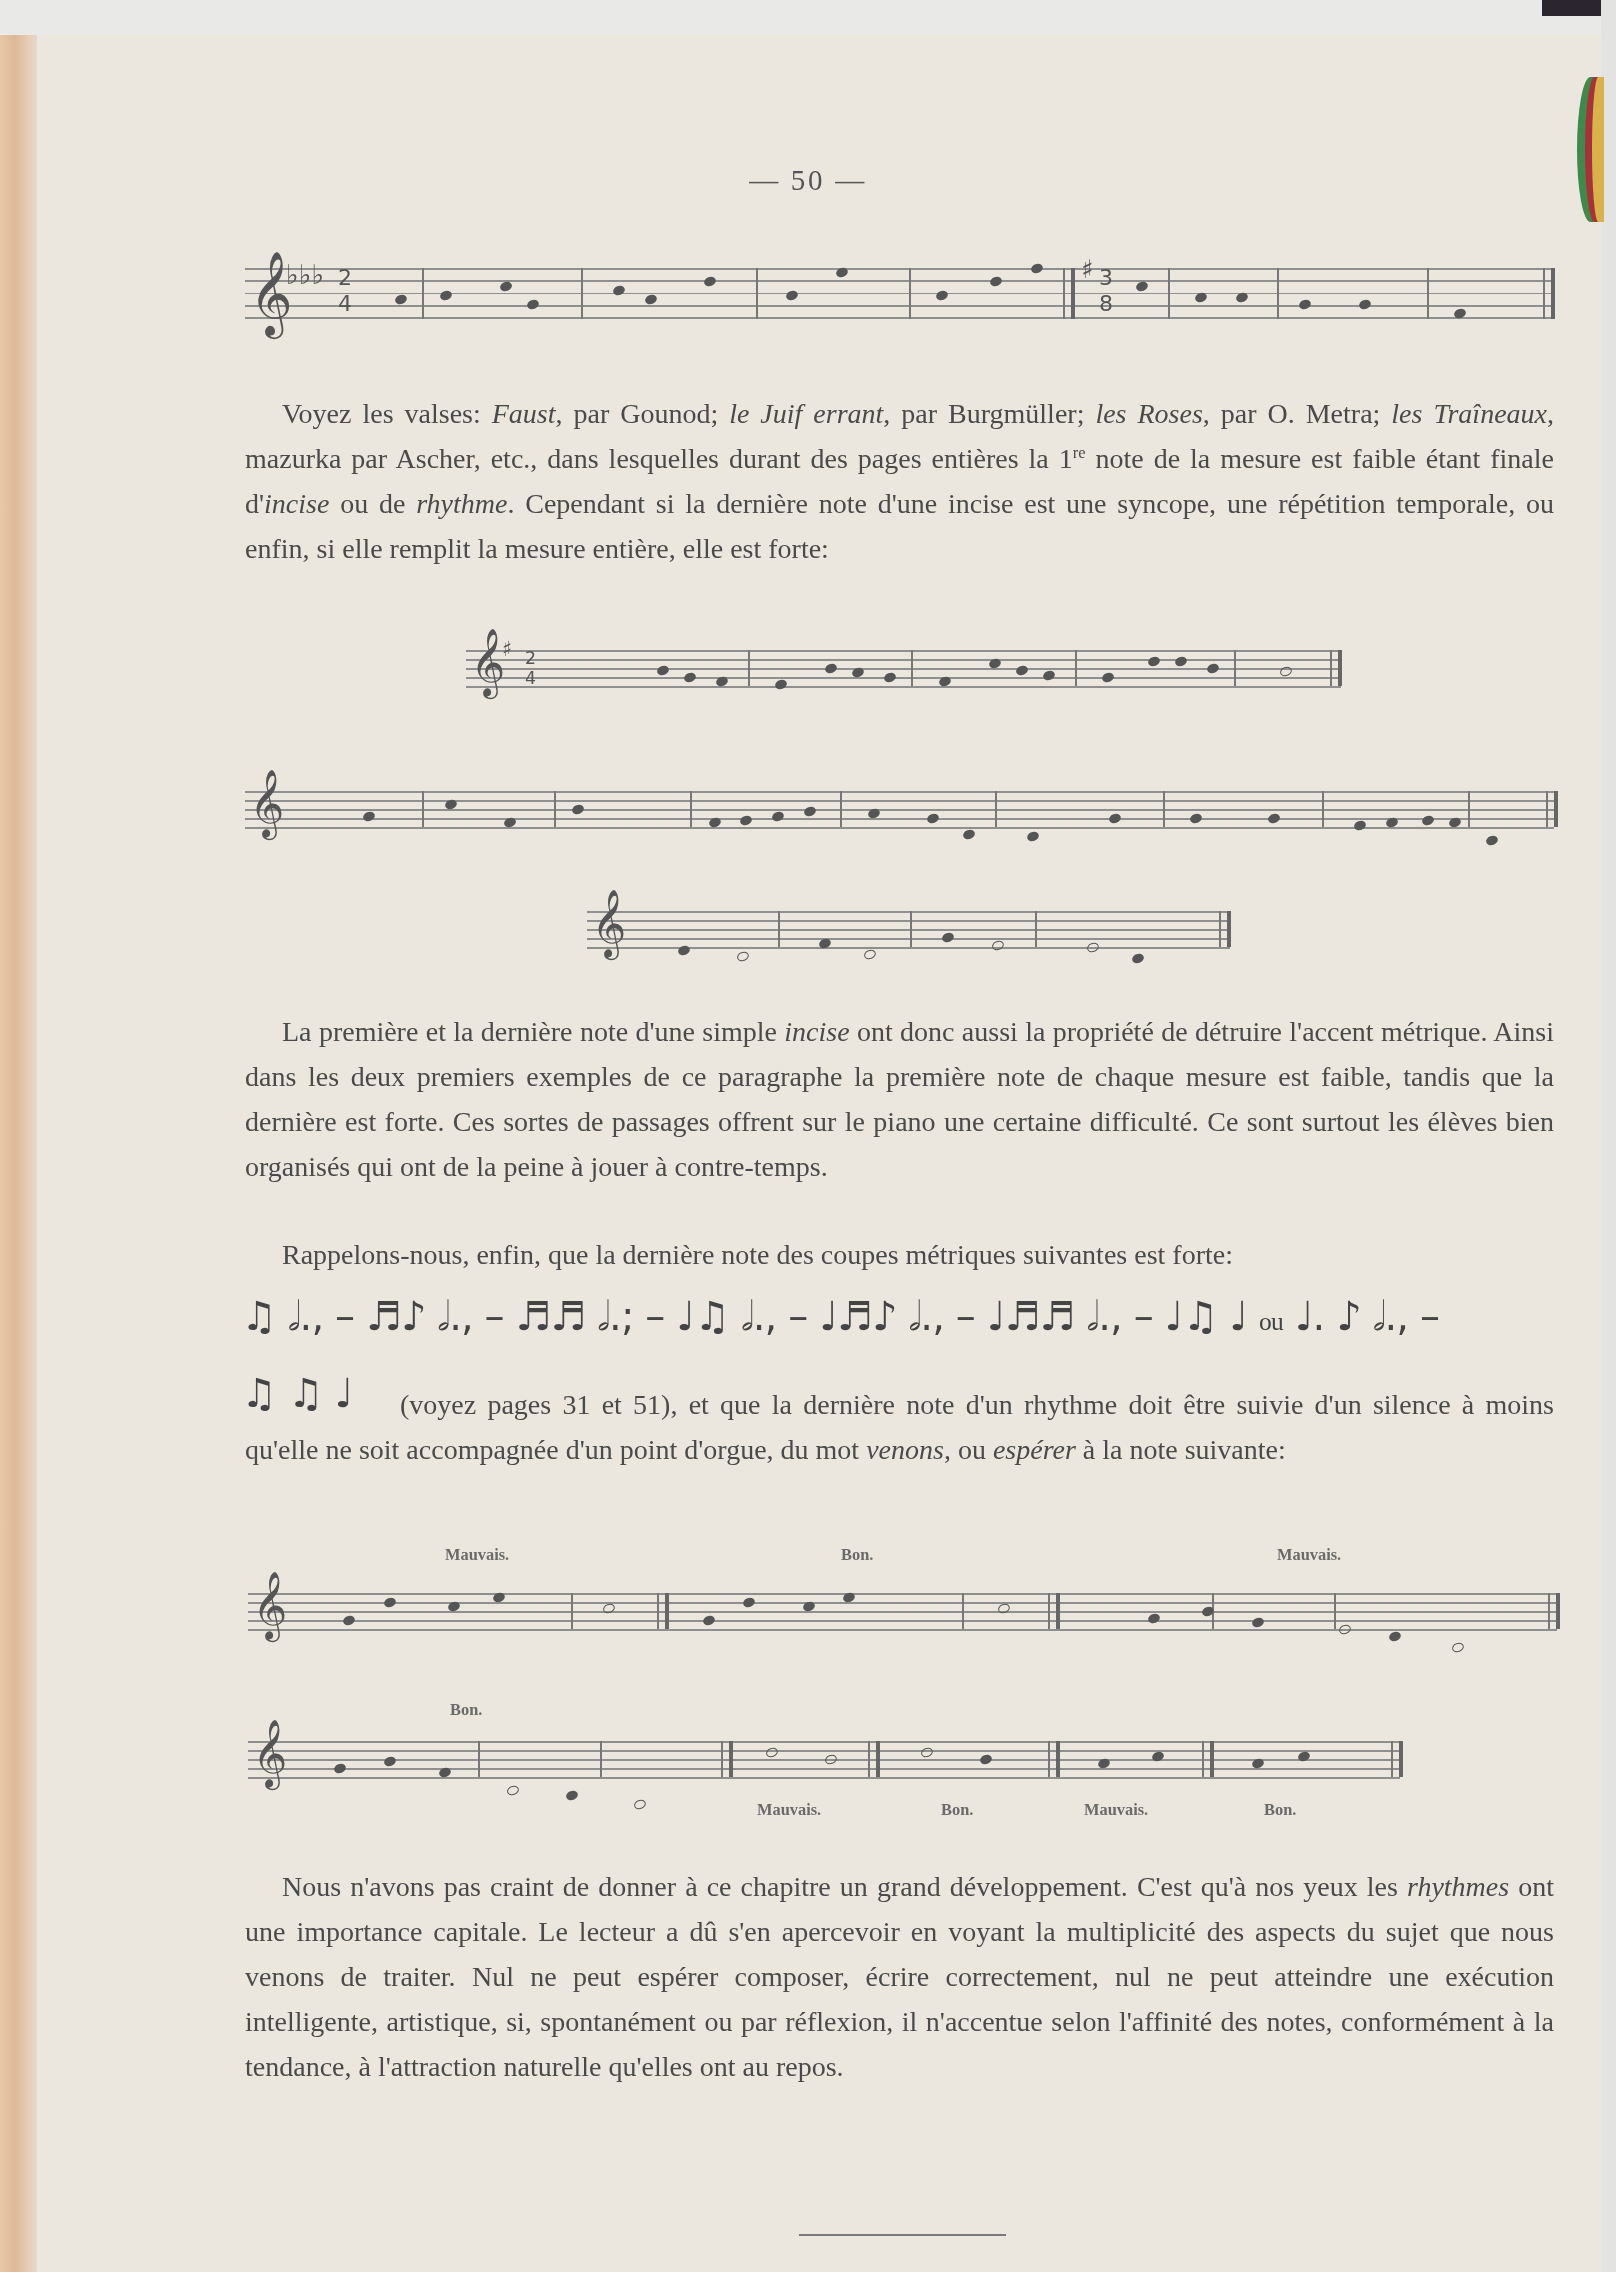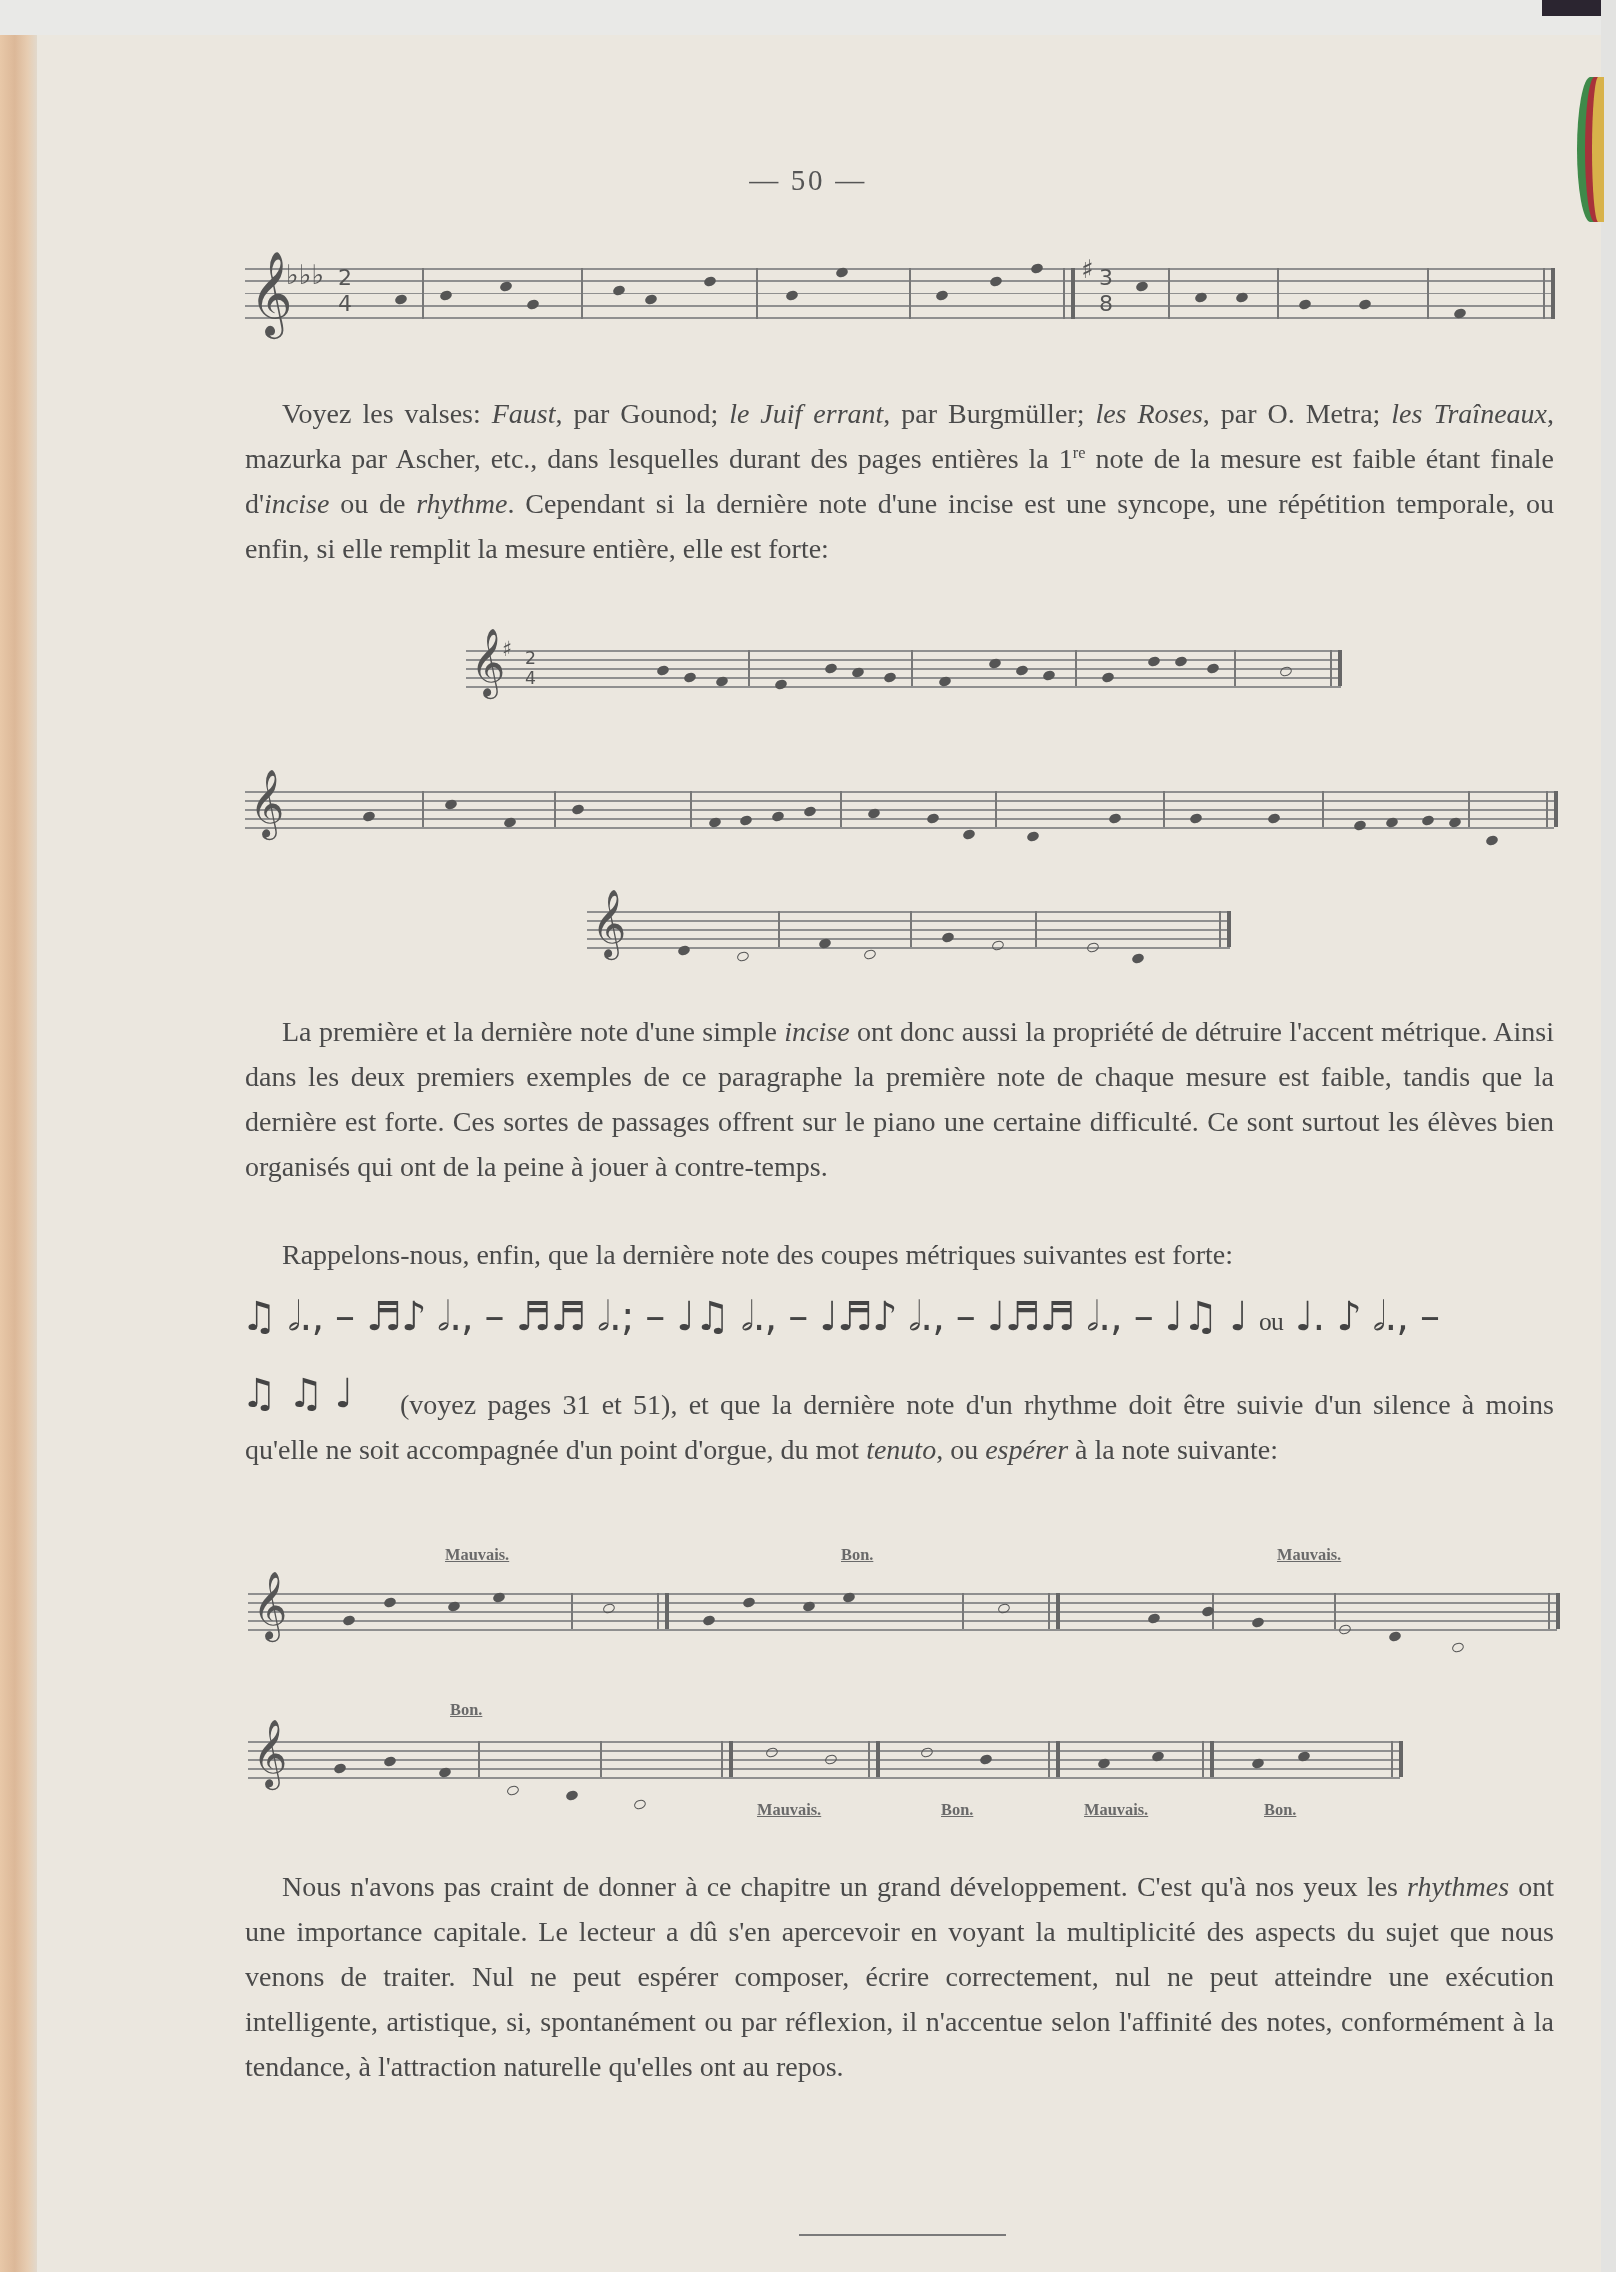--- a/index.html
+++ b/index.html
@@ -17,21 +17,21 @@
   .para em { font-style:italic; }
   sup { font-size:16.4px; line-height:0; }
   .staff { position:absolute; }
   .staff-lines { position:absolute; left:0; right:0; top:0; height:100%; }
   .staff-lines div { position:absolute; left:0; right:0; height:1.8px; background:#8f8f8f; }
   .bar { position:absolute; top:0; width:2.3px; height:100%; background:#777; }
   .bar.double { width:6.4px; border-left:2.3px solid #777; background:transparent; border-right:4.5px solid #666; }
   .clef { position:absolute; font-family:"DejaVu Sans",sans-serif; color:#555; }
   .note { position:absolute; width:11.8px; height:9px; background:#555; border-radius:50%; transform:rotate(-20deg); }
   .note.open { background:transparent; border:1.8px solid #555; width:10px; height:7.3px; }
-  .label-small { position:absolute; font-size:16.4px; color:#6a6a6a; font-weight:bold;text-decoration:underline; }
+  .label-small { position:absolute; font-size:16.4px; color:#6a6a6a; font-weight:bold; }
   .rhythm { position:absolute; left:241px; font-family:"DejaVu Sans",sans-serif; font-size:40px; color:#444; white-space:nowrap; letter-spacing:-0.9px; }
   .rhythm .ou { font-family:"Liberation Serif",serif; font-size:25.5px; }
   .sep-rule { position:absolute; left:799px; top:2234px; width:207px; height:2.3px; background:#7a7a7a; }
 </style>
 </head>
 <body>
 
 <div class="top-strip"></div>
 <div class="left-edge"></div>
 <div class="page"></div>
@@ -192,21 +192,21 @@
 
 <div class="rhythm" style="top:1293px;">
   <span>♫ 𝅗𝅥., – ♬♪ 𝅗𝅥., – ♬♬ 𝅗𝅥.; – ♩♫ 𝅗𝅥., – ♩♬♪ 𝅗𝅥., – ♩♬♬ 𝅗𝅥., – ♩♫ ♩</span>
   <span class="ou">ou</span>
   <span>♩. ♪ 𝅗𝅥., –</span>
 </div>
 <div class="rhythm" style="top:1370px;width:145px;">
   <span>♫ ♫ ♩</span>
 </div>
 
-<div class="para" style="top:1382px;" id="p4"><span style="display: inline-block; width: 155px;"></span>(voyez pages 31 et 51), et que la dernière note d'un rhythme doit être suivie d'un silence à moins qu'elle ne soit accompagnée d'un point d'orgue, du mot <em>tenuto</em>, ou <em>espérer</em> à la note suivante:</div>
+<div class="para" style="top:1382px;" id="p4"><span style="display: inline-block; width: 155px;"></span>(voyez pages 31 et 51), et que la dernière note d'un rhythme doit être suivie d'un silence à moins qu'elle ne soit accompagnée d'un point d'orgue, du mot <em>venons</em>, ou <em>espérer</em> à la note suivante:</div>
 
 <span class="label-small" style="left:445px;top:1545px;">Mauvais.</span>
 <span class="label-small" style="left:841px;top:1545px;">Bon.</span>
 <span class="label-small" style="left:1277px;top:1545px;">Mauvais.</span>
 <div class="staff" style="left:248px;top:1593px;width:1309px;height:36px;">
   <div class="staff-lines">
       <div style="top:0"></div>
       <div style="top:9px"></div>
       <div style="top:18px"></div>
       <div style="top:27px"></div>

